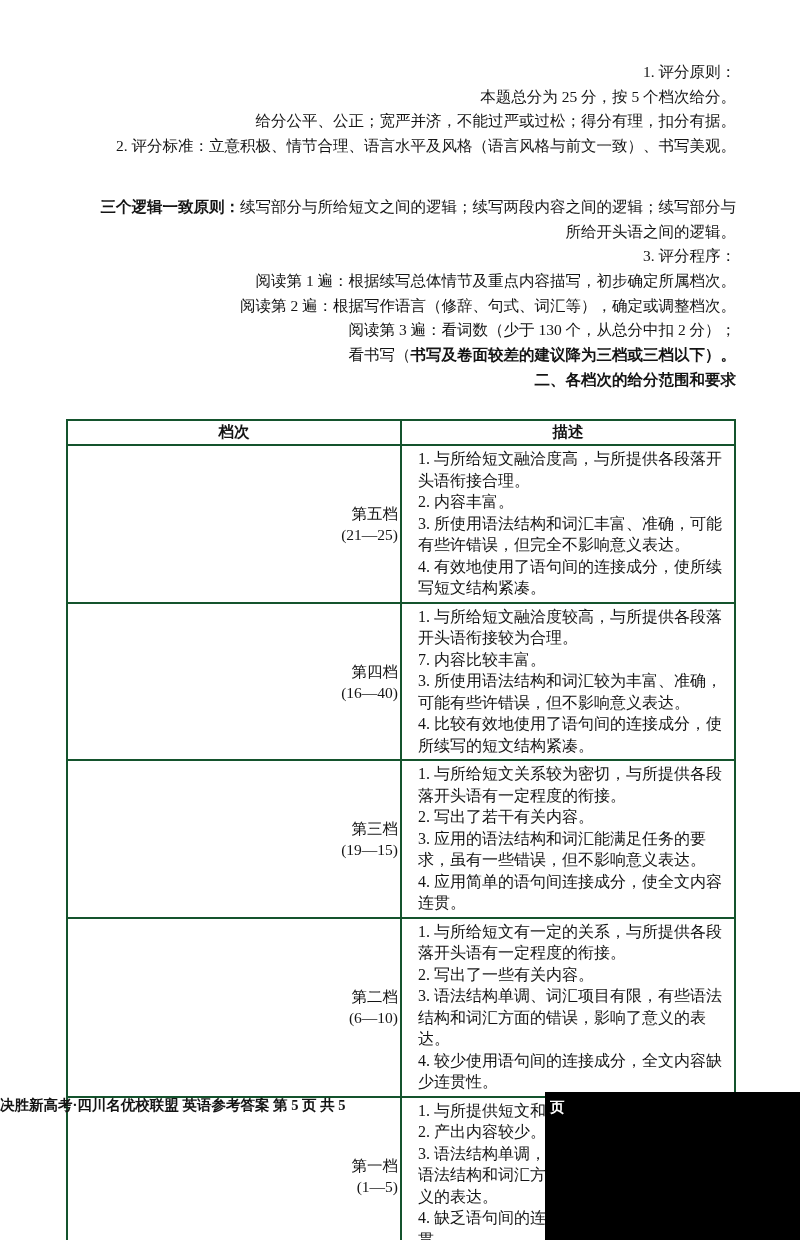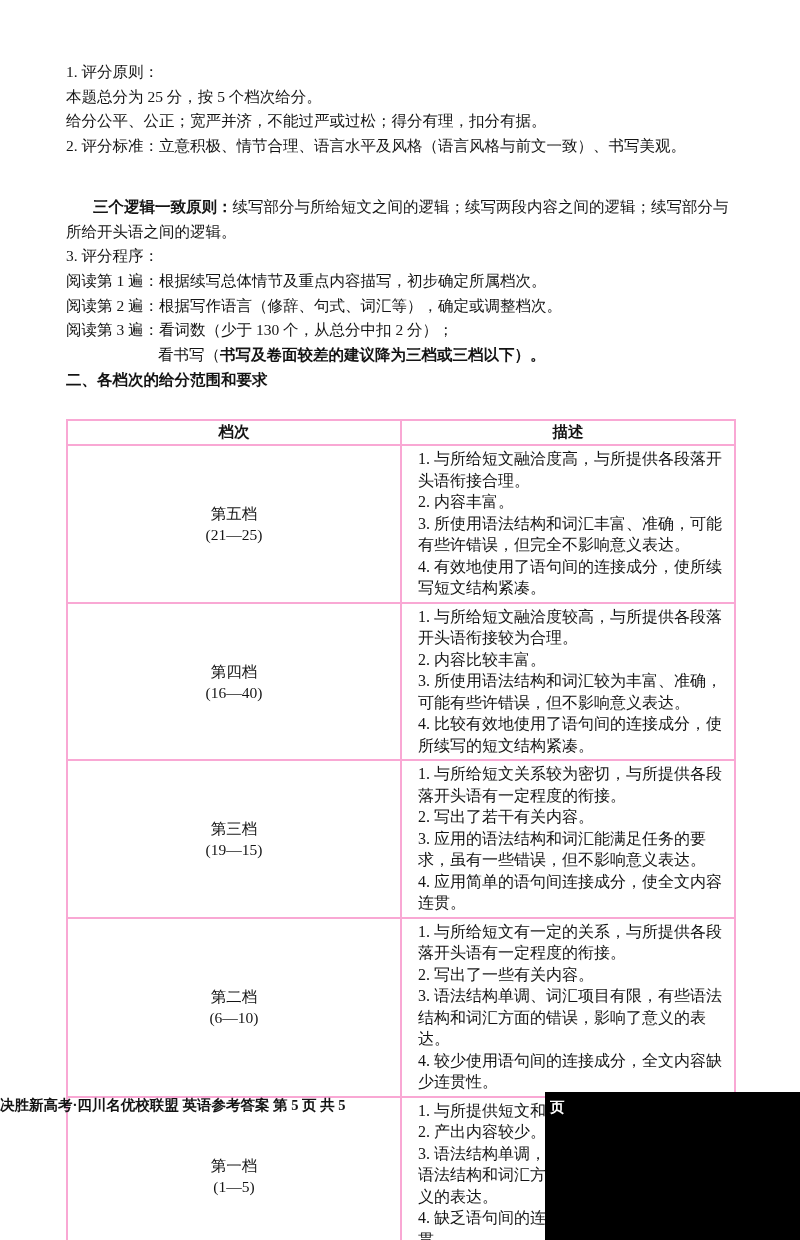--- a/index.html
+++ b/index.html
@@ -5,37 +5,37 @@
   html, body { margin: 0; padding: 0; }
   body {
     width: 800px; height: 1240px;
     background: #ffffff;
     position: relative;
     overflow: hidden;
     font-family: "Liberation Serif", "DejaVu Serif", serif;
     color: #141414;
   }
   .content { padding: 60px 64px 0 66px; font-size: 15.5px; }
-  .line { margin: 0; line-height: 24.7px; }
+  .line { margin: 0; line-height: 24.7px; text-align: right; }
   .line.sub  { }
   .line.hang { text-indent: 27px; margin-top: 36px; }
   .line.deep { margin-left: 92px; }
   .line.heading { font-weight: 700; }
   .b { font-weight: 700; }
 
   table.grade-table {
     border-collapse: collapse;
     width: 670px;
     margin-top: 27px;
     border: 2px solid #000;
     table-layout: fixed;
   }
-  .grade-table th, .grade-table td { border: 2px solid #f9a8d4; }
+  .grade-table th, .grade-table td { border: 2px solid #14532d; }
   .grade-table th { font-size: 15.5px; font-weight: 700; padding: 1px 2px; text-align: center; }
-  td.grade { width: 76px; text-align: center; vertical-align: middle; font-size: 15.5px; line-height: 21px; padding: 2px; }
+  td.grade { width: 76px; text-align: right; vertical-align: middle; font-size: 15.5px; line-height: 21px; padding: 2px; }
   td.desc  { font-size: 16px; line-height: 21.5px; padding: 2px 6px 3px 16px; }
   .desc-line { margin: 0; }
 
   .footer {
     position: absolute; top: 1096px; left: 0;
     width: 543px; text-align: left;
     font-weight: 700; font-size: 14.5px;
     white-space: nowrap;
   }
   .redaction {
@@ -86,21 +86,21 @@
             <div class="desc-line">4. 有效地使用了语句间的连接成分，使所续写短文结构紧凑。</div>
           </td>
         </tr>
         <tr>
           <td class="grade">
             <div>第四档</div>
             <div>(16—40)</div>
           </td>
           <td class="desc">
             <div class="desc-line">1. 与所给短文融洽度较高，与所提供各段落开头语衔接较为合理。</div>
-            <div class="desc-line">2. 内容比较丰富。</div>
+            <div class="desc-line">7. 内容比较丰富。</div>
             <div class="desc-line">3. 所使用语法结构和词汇较为丰富、准确，可能有些许错误，但不影响意义表达。</div>
             <div class="desc-line">4. 比较有效地使用了语句间的连接成分，使所续写的短文结构紧凑。</div>
           </td>
         </tr>
         <tr>
           <td class="grade">
             <div>第三档</div>
             <div>(19—15)</div>
           </td>
           <td class="desc">

